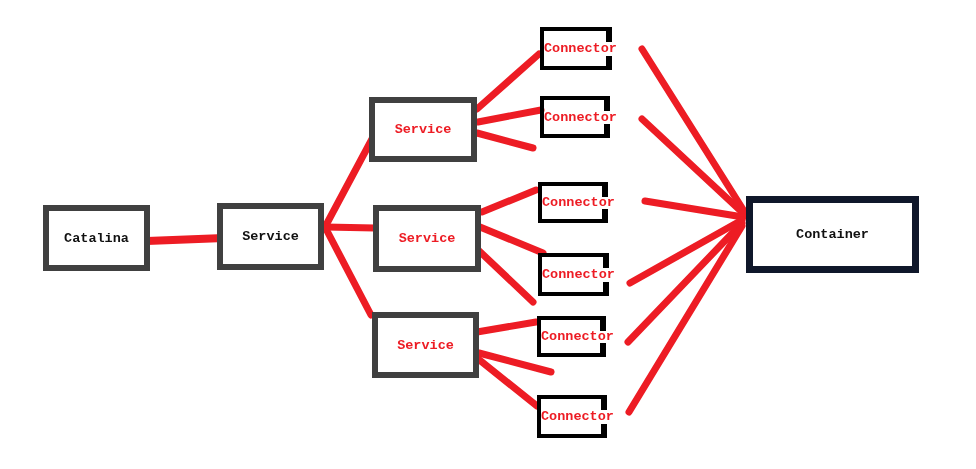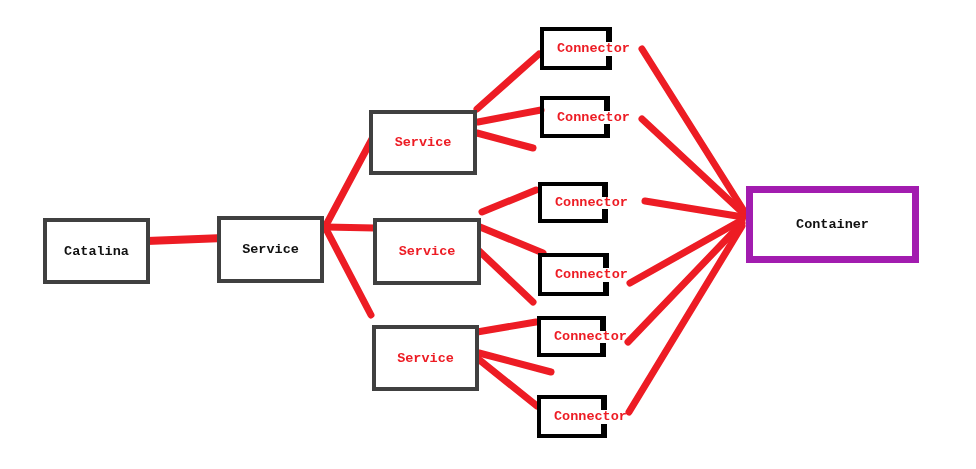--- a/index.html
+++ b/index.html
@@ -31,36 +31,35 @@
     align-items: center;
     justify-content: center;
   }
   .node .label {
     font-weight: bold;
     font-size: 13.5px;
     white-space: nowrap;
     letter-spacing: 0px;
   }
   .black-box {
-    border: 4px solid #404040;
-    margin-top: 13px;
+    border: 6px solid #404040;
   }
   .red-box {
-    border: 7px solid #a21caf;
+    border: 7px solid #0f172a;
+    margin-top: 10px;
   }
   .open-box {
     border-top: 4px solid #000000;
     border-left: 4px solid #000000;
     border-bottom: 4px solid #000000;
     border-right: none;
     justify-content: flex-start;
     background: transparent;
   }
   .open-box .label {
-    padding-left: 13px;
   }
   
   .open-box::before {
     content: "";
     position: absolute;
     right: 0;
     top: 0;
     width: 6px;
     height: 11px;
     background: #000000;

